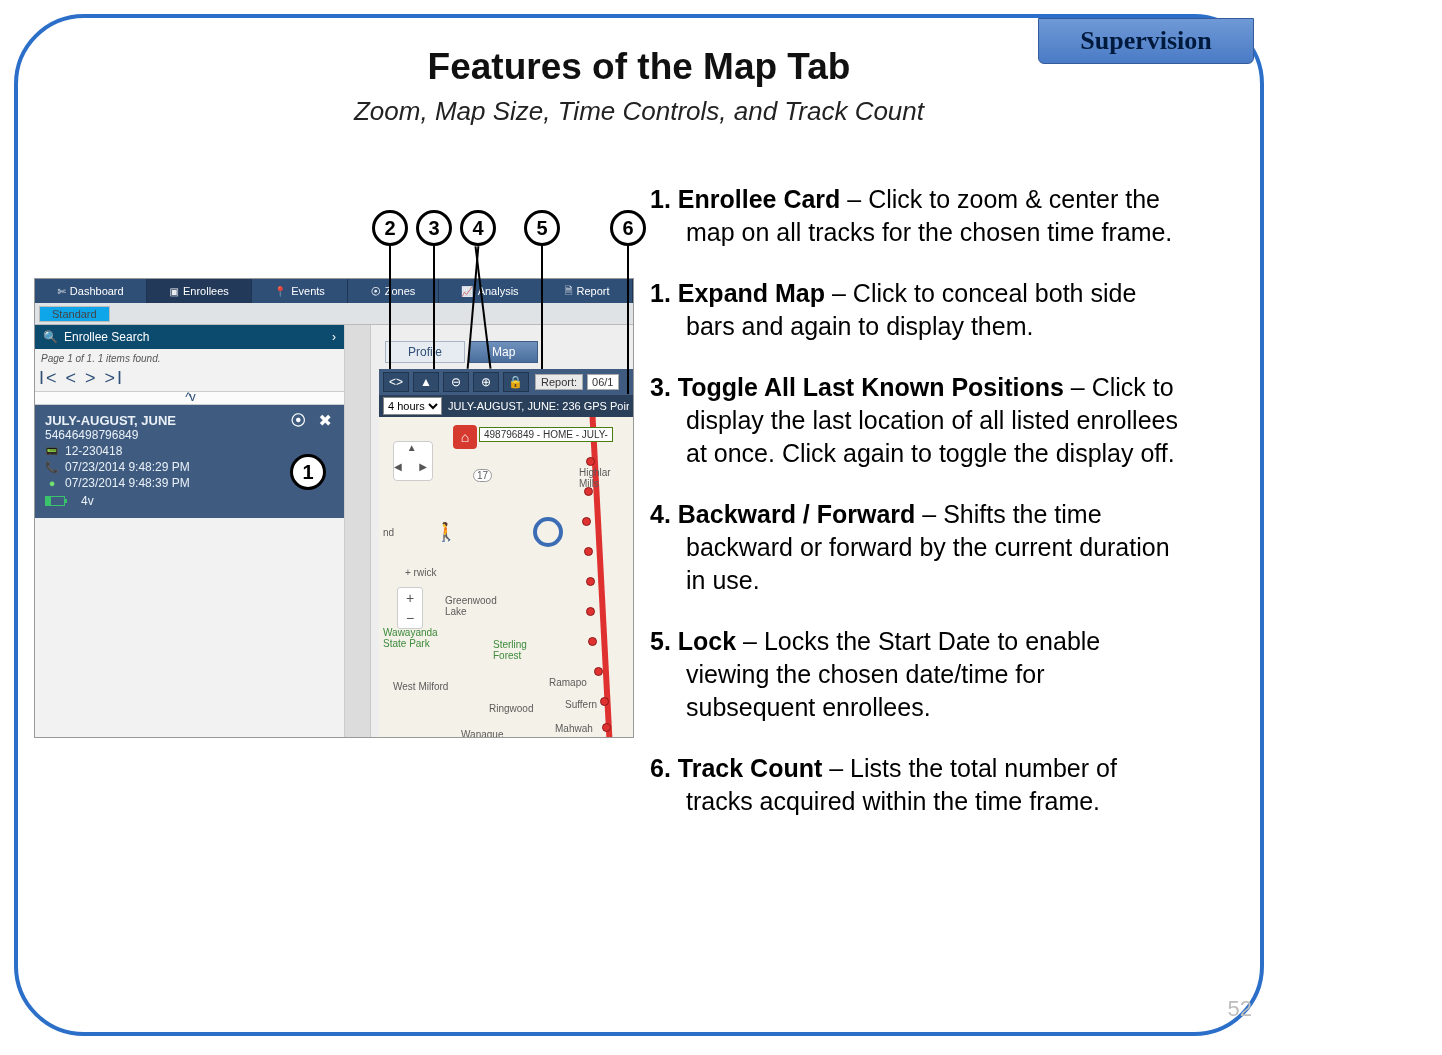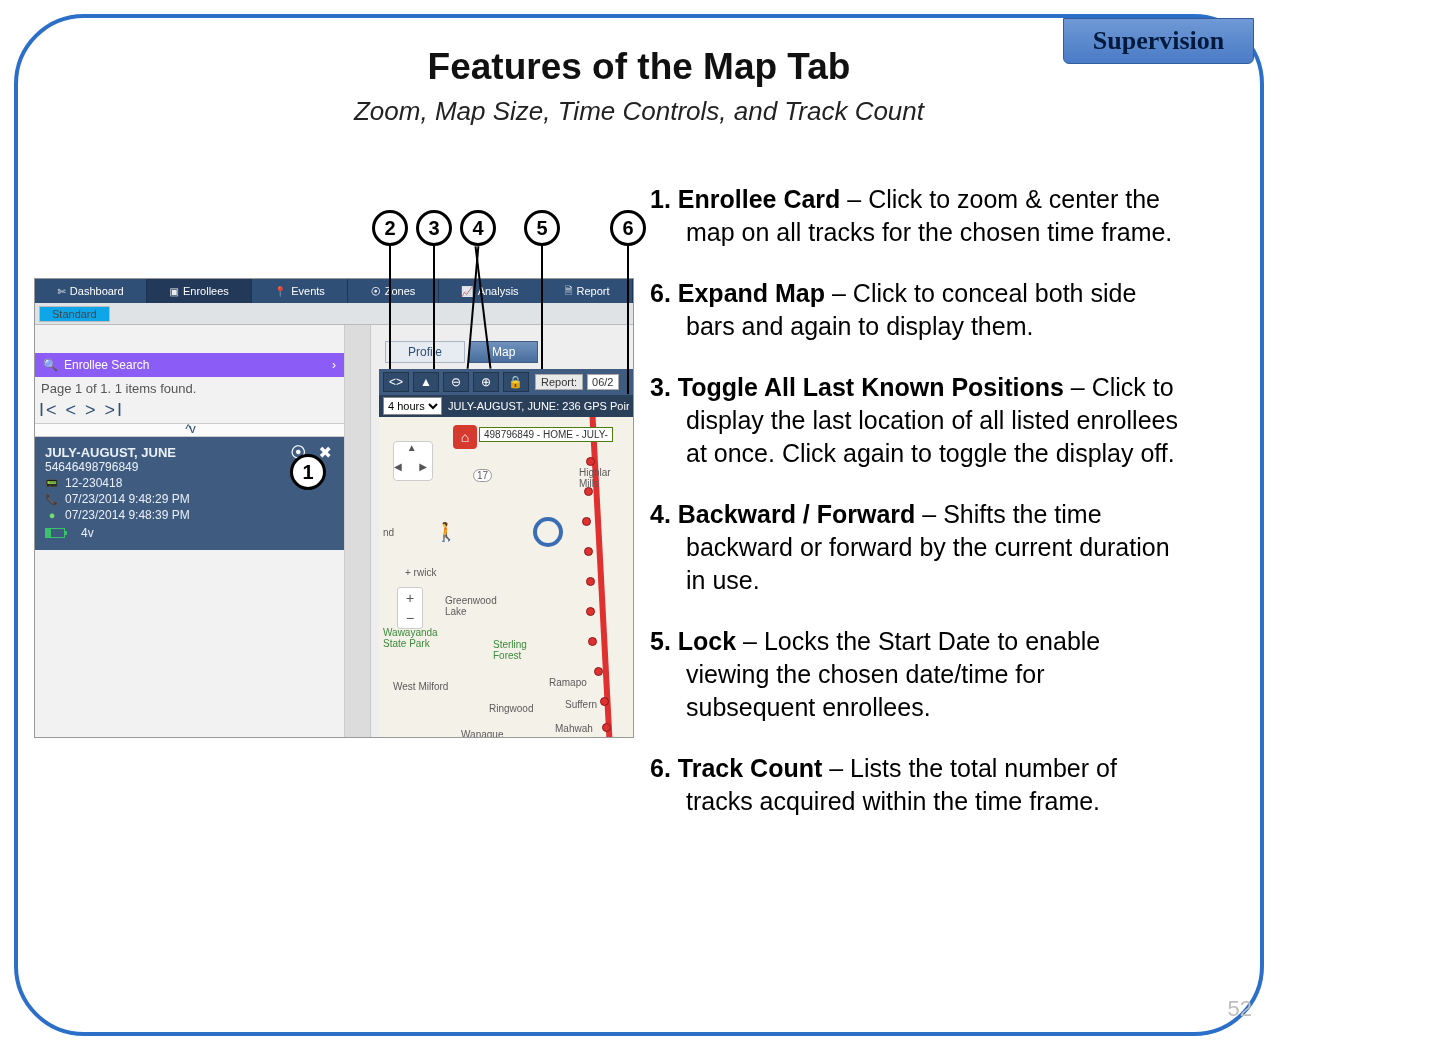--- a/index.html
+++ b/index.html
@@ -21,21 +21,21 @@
     height: 1022px;
     border: 4px solid #2b6fc9;
     border-radius: 70px;
     background: #fff;
   }
 
   .badge-supervision {
     position: absolute;
     right: 6px;
     top: 0px;
-    width: 191px;
+    width: 216px;
     height: 46px;
     background: linear-gradient(#6f99d6, #4a7bc6);
     border: 1px solid #335c9c;
     border-radius: 0 0 6px 6px;
     color: #001a3e;
     font-family: Georgia, 'Times New Roman', serif;
     font-weight: bold;
     font-size: 26px;
     display: flex;
     align-items: center;
@@ -154,34 +154,34 @@
     height: 414px;
   }
 
   .sidebar {
     width: 310px;
     background: #f2f2f2;
     border-right: 1px solid #ccc;
     position: relative;
   }
   .search-row {
-    background: #8b5cf6;
+    background: #0c4a6e;
     color: #fff;
     display: flex;
     align-items: center;
     justify-content: space-between;
     padding: 5px 8px;
     font-size: 12px;
-    margin-top: 28px;
   }
   .search-row .mag { margin-right: 6px; }
   .page-info {
     padding: 4px 6px;
-    font-size: 13px;
+    font-size: 10px;
     color: #555;
+    font-style: italic;
   }
   .pager {
     padding: 0 4px 2px;
     color: #2f4f77;
     font-size: 18px;
     letter-spacing: 6px;
     font-family: "Segoe UI Symbol", Arial, sans-serif;
   }
   .pager span { letter-spacing: 2px; }
   .splitter {
@@ -436,21 +436,21 @@
             <div class="tab active">Map</div>
           </div>
 
           <div class="timebar">
             <div class="ibtn">&lt;&gt;</div>
             <div class="ibtn">▲</div>
             <div class="ibtn">⊖</div>
             <div class="ibtn">⊕</div>
             <div class="ibtn">🔒</div>
             <div class="start-lbl">Report:</div>
-            <div class="start-val">06/2</div>
+            <div class="start-val">06/1</div>
           </div>
 
           <div class="durrow">
             <select>
               <option>4 hours</option>
             </select>
             <span class="count">JULY-AUGUST, JUNE: 236 GPS Points, 1 Visits</span>
           </div>
 
           <div class="mapview">
@@ -505,21 +505,21 @@
 
       </div>
     </div>
   </div>
 
   <div class="desc">
     <div class="item">
       <b>1. Enrollee Card</b><span> – Click to zoom &amp; center the map on all tracks for the chosen time frame.</span>
     </div>
     <div class="item">
-      <b>6. Expand Map</b><span> – Click to conceal both side bars and again to display them.</span>
+      <b>1. Expand Map</b><span> – Click to conceal both side bars and again to display them.</span>
     </div>
     <div class="item">
       <b>3. Toggle All Last Known Positions</b><span> – Click to display the last location of all listed enrollees at once. Click again to toggle the display off.</span>
     </div>
     <div class="item">
       <b>4. Backward / Forward</b><span> – Shifts the time backward or forward by the current duration in use.</span>
     </div>
     <div class="item">
       <b>5. Lock</b><span> – Locks the Start Date to enable viewing the chosen date/time for subsequent enrollees.</span>
     </div>

